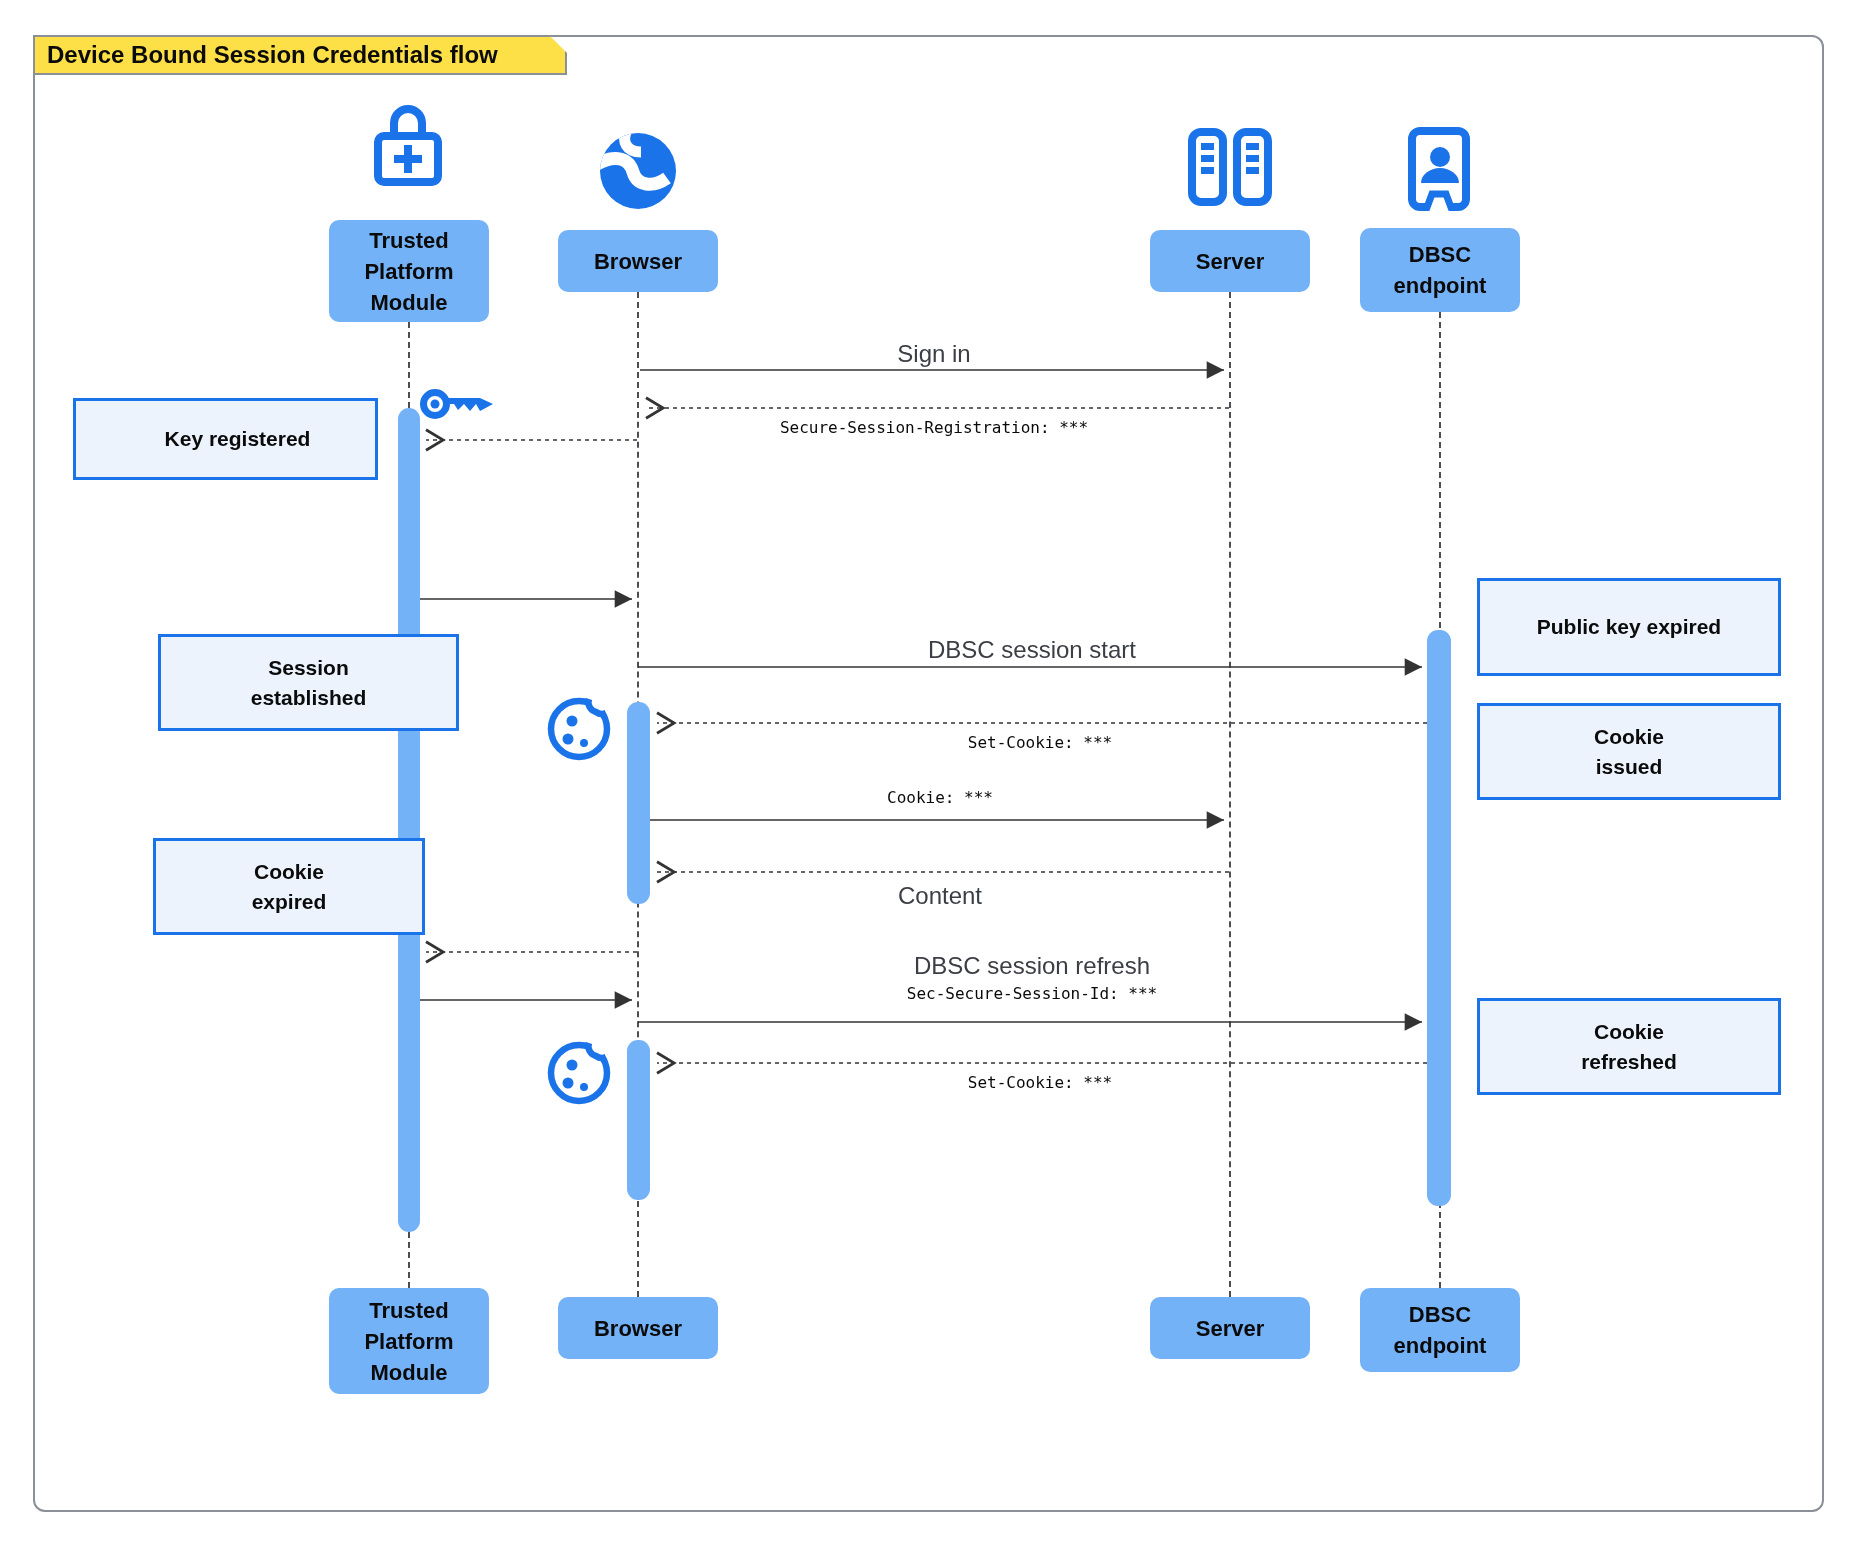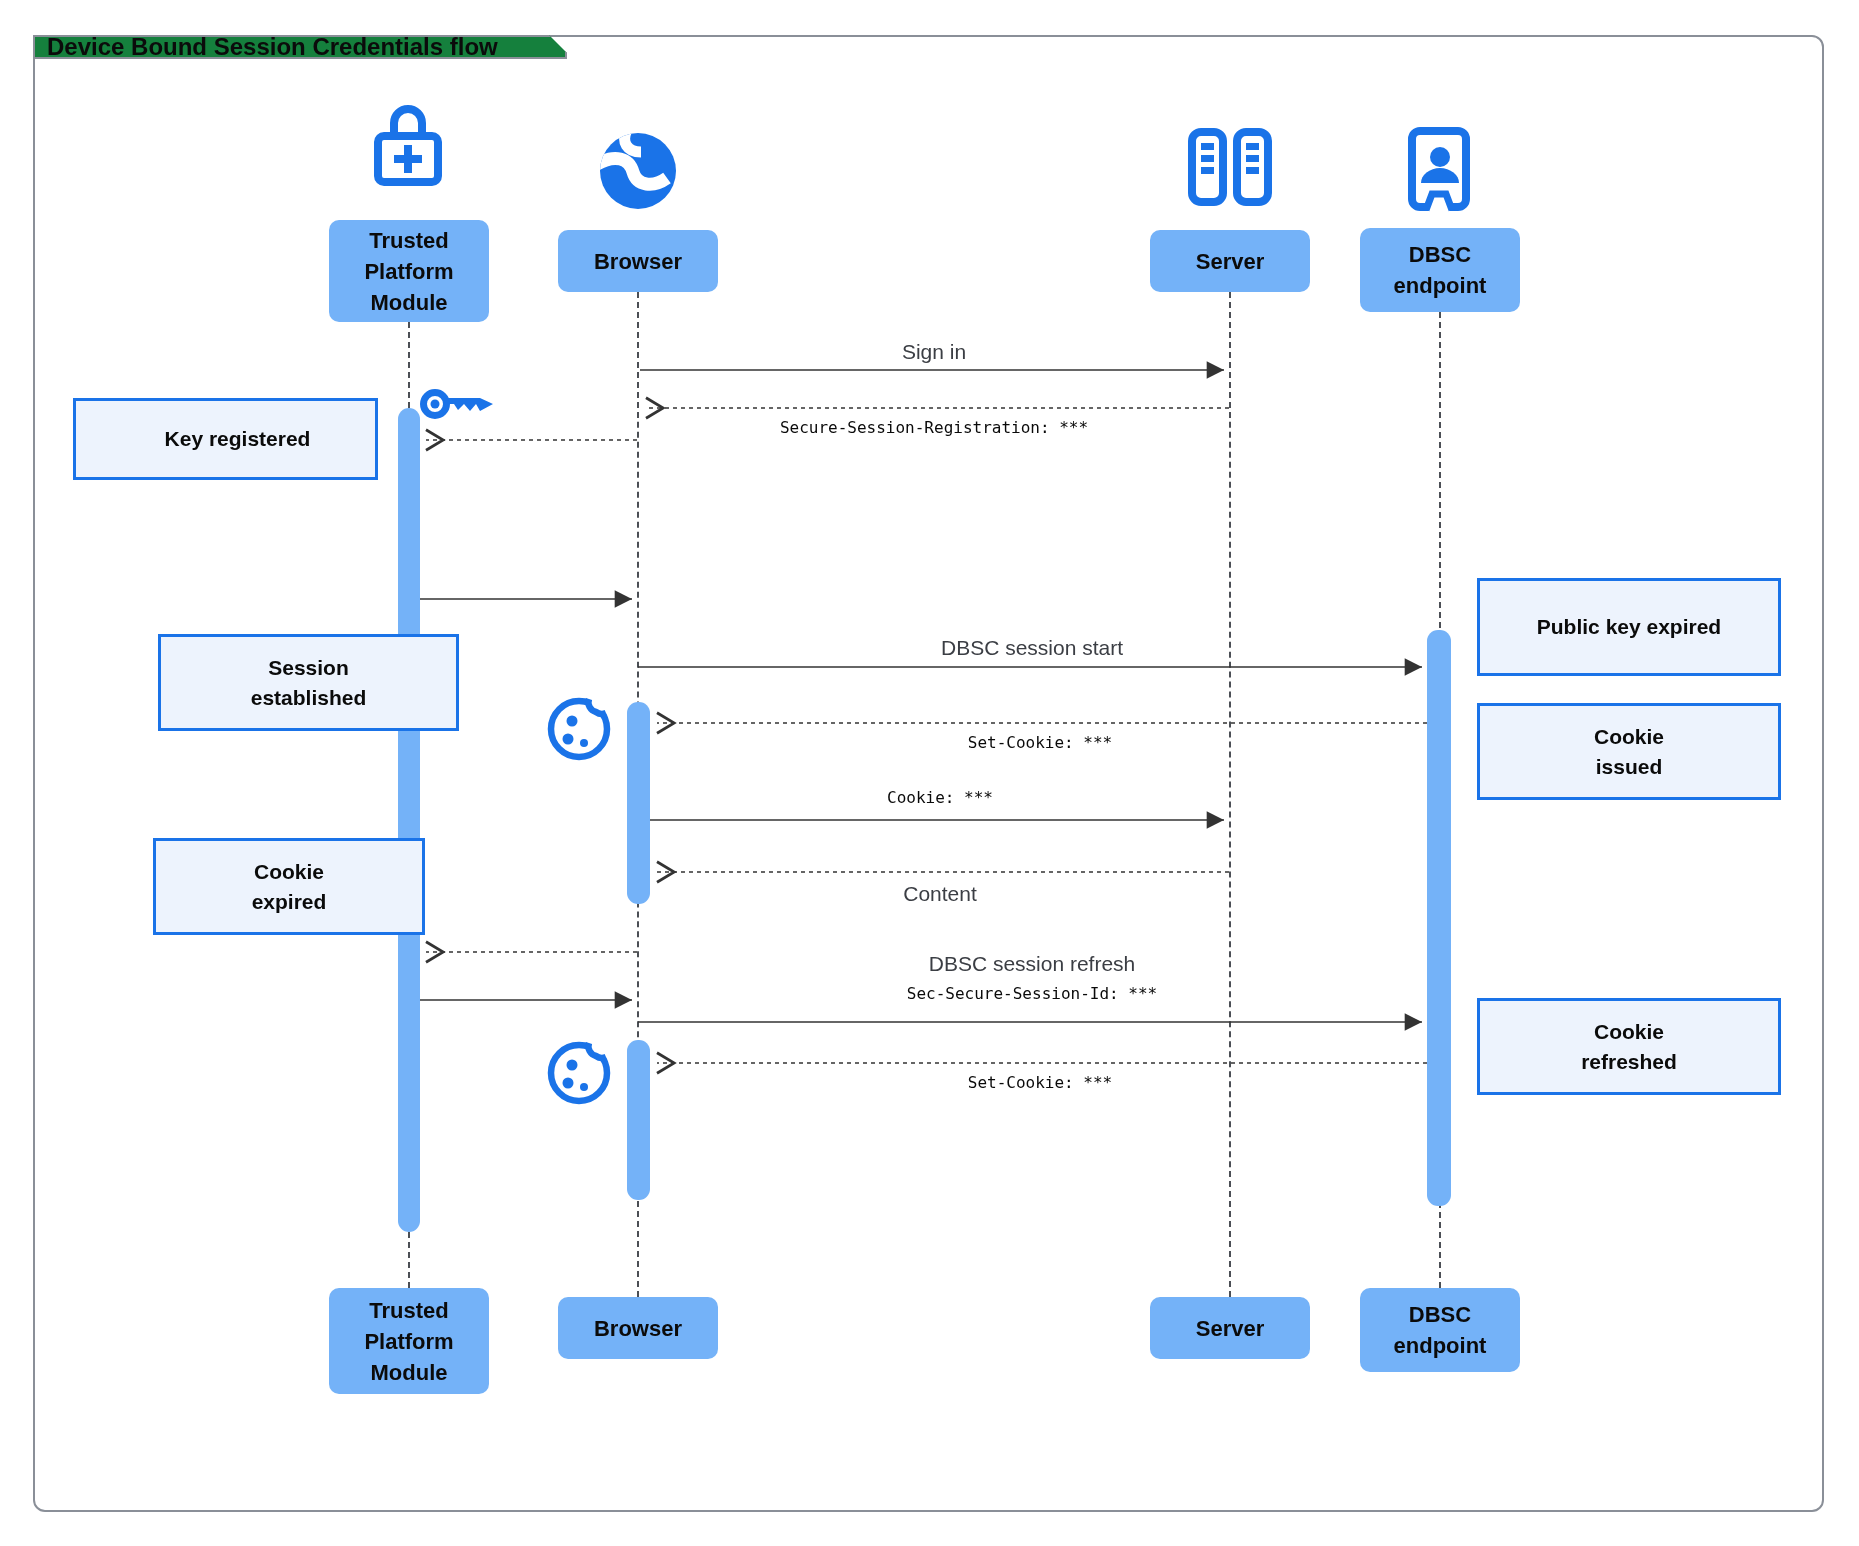--- a/index.html
+++ b/index.html
@@ -1,29 +1,29 @@
 <!DOCTYPE html>
 <html><head>
 <meta charset="utf-8">
 <style>
   html,body{margin:0;padding:0;background:#fff;}
   body{width:1859px;height:1546px;position:relative;font-family:"Liberation Sans",sans-serif;}
   #diagram{position:absolute;inset:0;}
   .frame{position:absolute;left:33px;top:35px;width:1787px;height:1473px;border:2px solid #8a8f98;border-radius:12px;}
-  .title-tab{position:absolute;left:33px;top:35px;width:534px;height:24px;background:#15803d;border:2px solid #8a8f98;
+  .title-tab{position:absolute;left:33px;top:35px;width:534px;height:40px;background:#fde047;border:2px solid #8a8f98;
     clip-path:polygon(0 0,calc(100% - 18px) 0,100% 18px,100% 100%,0 100%);
     display:flex;align-items:center;padding-left:12px;box-sizing:border-box;
     font-size:24px;font-weight:bold;color:#0b0b0b;}
   .lifeline{position:absolute;width:0;border-left:2px dashed #4b4f55;}
   .bar{position:absolute;background:#74b2f8;border-radius:11px;}
   .actor-label{position:absolute;background:#74b2f8;border-radius:10px;display:flex;align-items:center;justify-content:center;
     text-align:center;font-weight:bold;font-size:22px;line-height:31px;color:#0b0b0b;white-space:pre-line;}
   .note{position:absolute;background:#edf3fd;border:3px solid #1a73e8;display:flex;align-items:center;justify-content:center;
     text-align:center;font-weight:bold;font-size:21px;line-height:30px;color:#0b0b0b;white-space:pre-line;box-sizing:border-box;}
-  .msg-label{position:absolute;transform:translateX(-50%);font-size:21px;color:#3b3e44;white-space:nowrap;}
+  .msg-label{position:absolute;transform:translateX(-50%);font-size:24px;color:#3b3e44;white-space:nowrap;}
   .msg-label.mono{font-family:"DejaVu Sans Mono",monospace;font-size:16px;color:#0a0a0a;}
   .icon{position:absolute;}
   svg.overlay{position:absolute;left:0;top:0;pointer-events:none;}
 </style>
 </head>
 <body>
 
 <div id="diagram">
 
   <div class="frame"></div>

